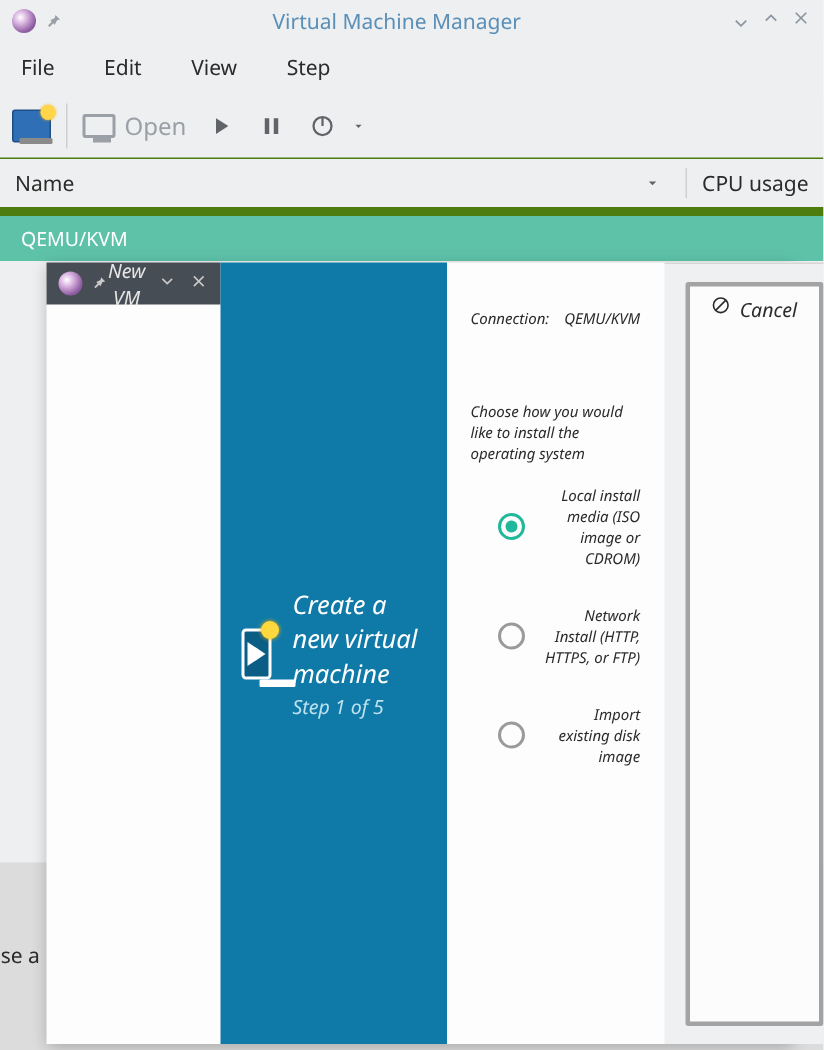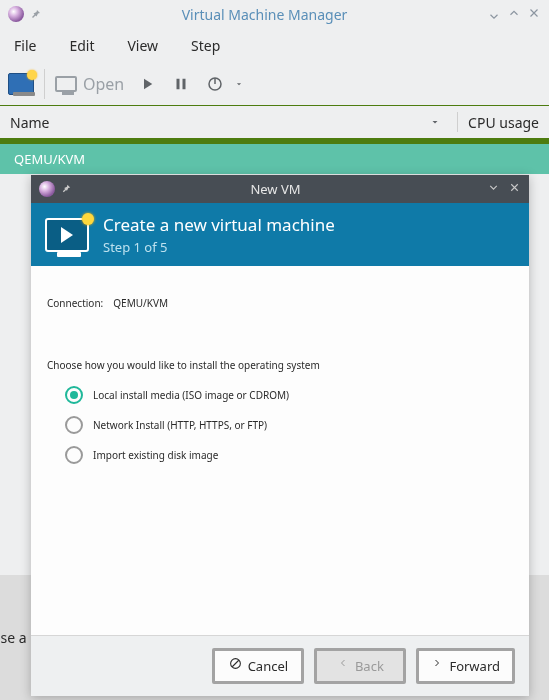--- a/index.html
+++ b/index.html
@@ -61,21 +61,21 @@
     position:absolute; left:0; right:0; bottom:0; height:125px;
     background:#dcdcdc; display:flex; align-items:center; padding-left:0;
     color:#2b2b2b; font-size:14px;
   }
   .bottom-strip span { margin-left:-8px; }
 
   
   .dialog {
     position:absolute; left:31px; top:175px; width:498px; height:521px;
     background:#fdfdfd; box-shadow:0 2px 10px rgba(0,0,0,.25);
-    display:flex; flex-direction:column;
+    display:flex; font-style:italic;
   }
   .dlg-titlebar {
     height:28px; background:#474d54; color:#e6e6e6; display:flex; align-items:center;
     padding:0 8px; font-size:13px;
   }
   .dlg-titlebar .app-icon {
     width:16px; height:16px; border-radius:50%;
     background: radial-gradient(circle at 35% 35%, #fff 0%, #d8b2e0 30%, #8b5a9f 70%);
   }
   .dlg-titlebar .pin-icon { margin-left:6px; color:#c9c9c9; }
@@ -92,21 +92,21 @@
   .banner-icon::after { content:""; position:absolute; bottom:-7px; left:10px; width:24px; height:5px; background:#fff; border-radius:1px; }
   .banner-icon .play { width:0; height:0; border-left:12px solid #fff; border-top:8px solid transparent; border-bottom:8px solid transparent; }
   .banner-icon .star { position:absolute; top:-7px; right:-7px; width:12px; height:12px; background:#ffd83d; border-radius:50%; box-shadow:0 0 3px #ffb300; }
   .banner-text .h { font-size:17px; font-weight:400; }
   .banner-text .s { font-size:13px; color:#bde1ef; margin-top:2px; }
 
   .dlg-body { flex:1; padding:30px 16px; font-size:10px; color:#2b2b2b; }
   .conn-row { display:flex; gap:10px; margin-bottom:48px; }
   .choose-label { margin-bottom:14px; }
 
-  .radio-group { display:flex; flex-direction:column; gap:12px; padding-left:18px; }
+  .radio-group { display:flex; flex-direction:column; gap:24px; padding-left:18px;text-align:right; }
   .radio-item { display:flex; align-items:center; gap:10px; cursor:pointer; }
   .radio {
     width:18px; height:18px; border:2px solid #9a9a9a; border-radius:50%; position:relative; flex-shrink:0;
   }
   .radio.selected { border-color:#1fb89a; }
   .radio.selected::after {
     content:""; position:absolute; left:3px; top:3px; width:8px; height:8px;
     background:#1fb89a; border-radius:50%;
   }
 

